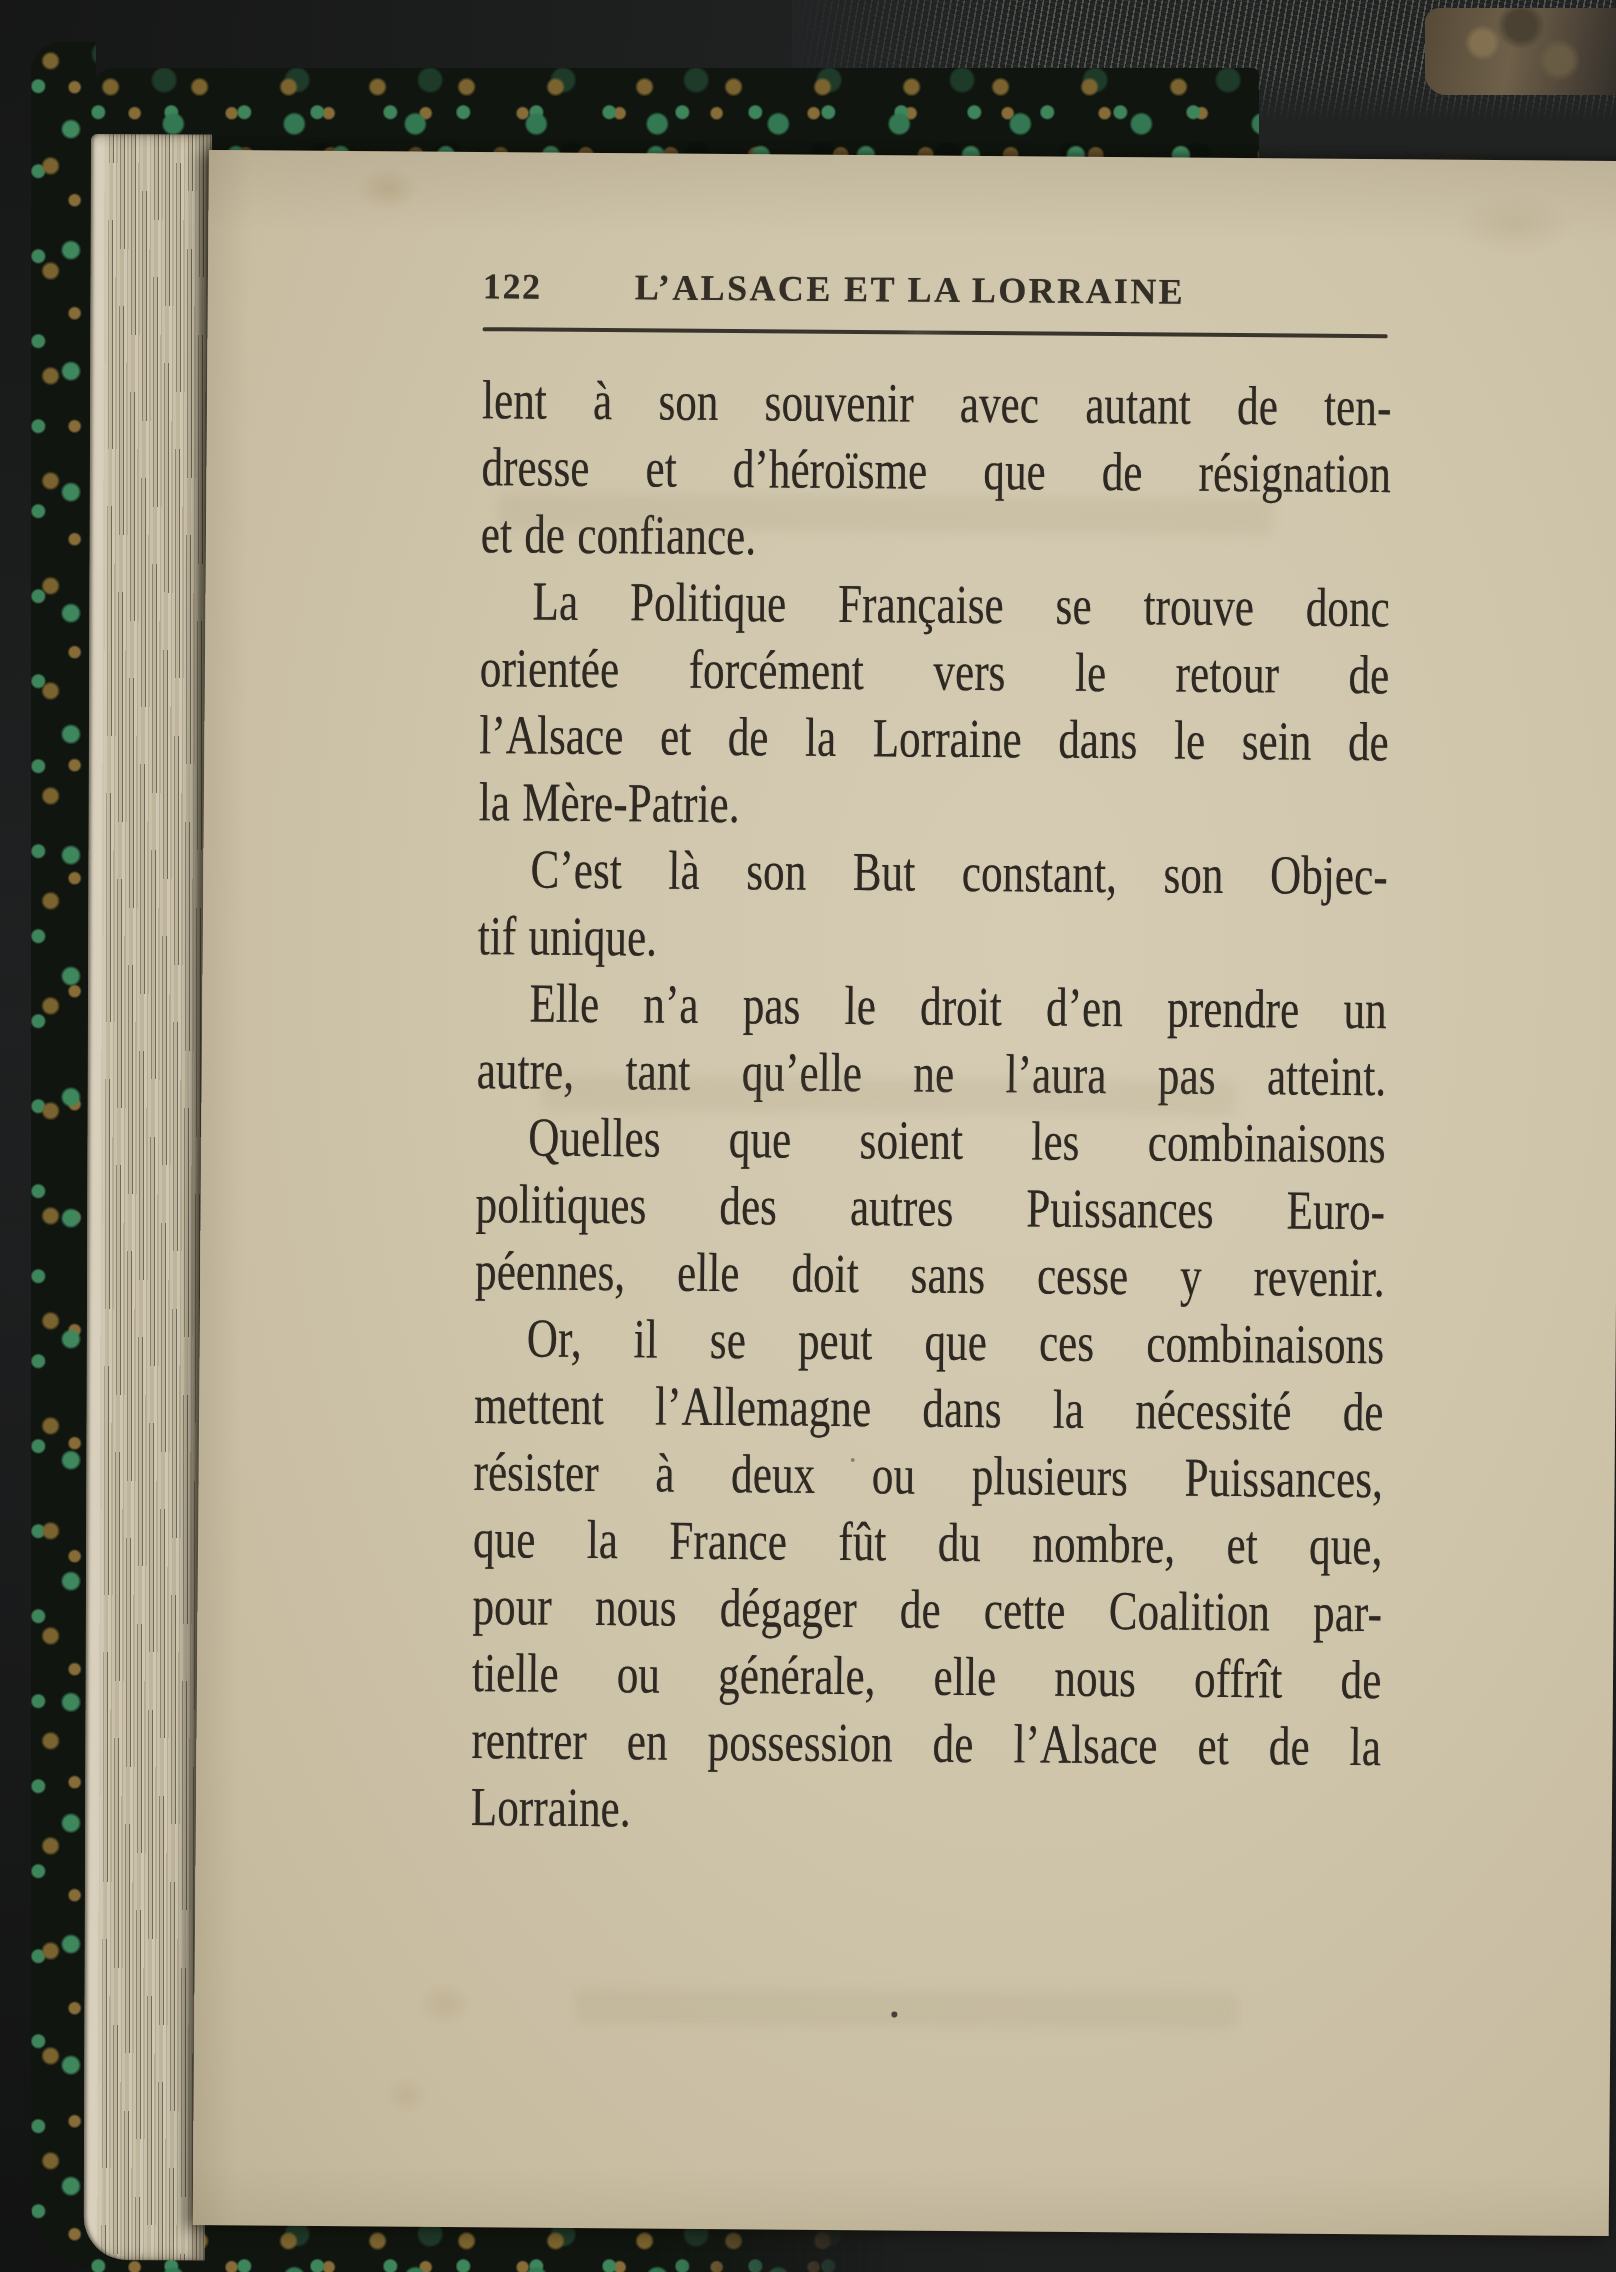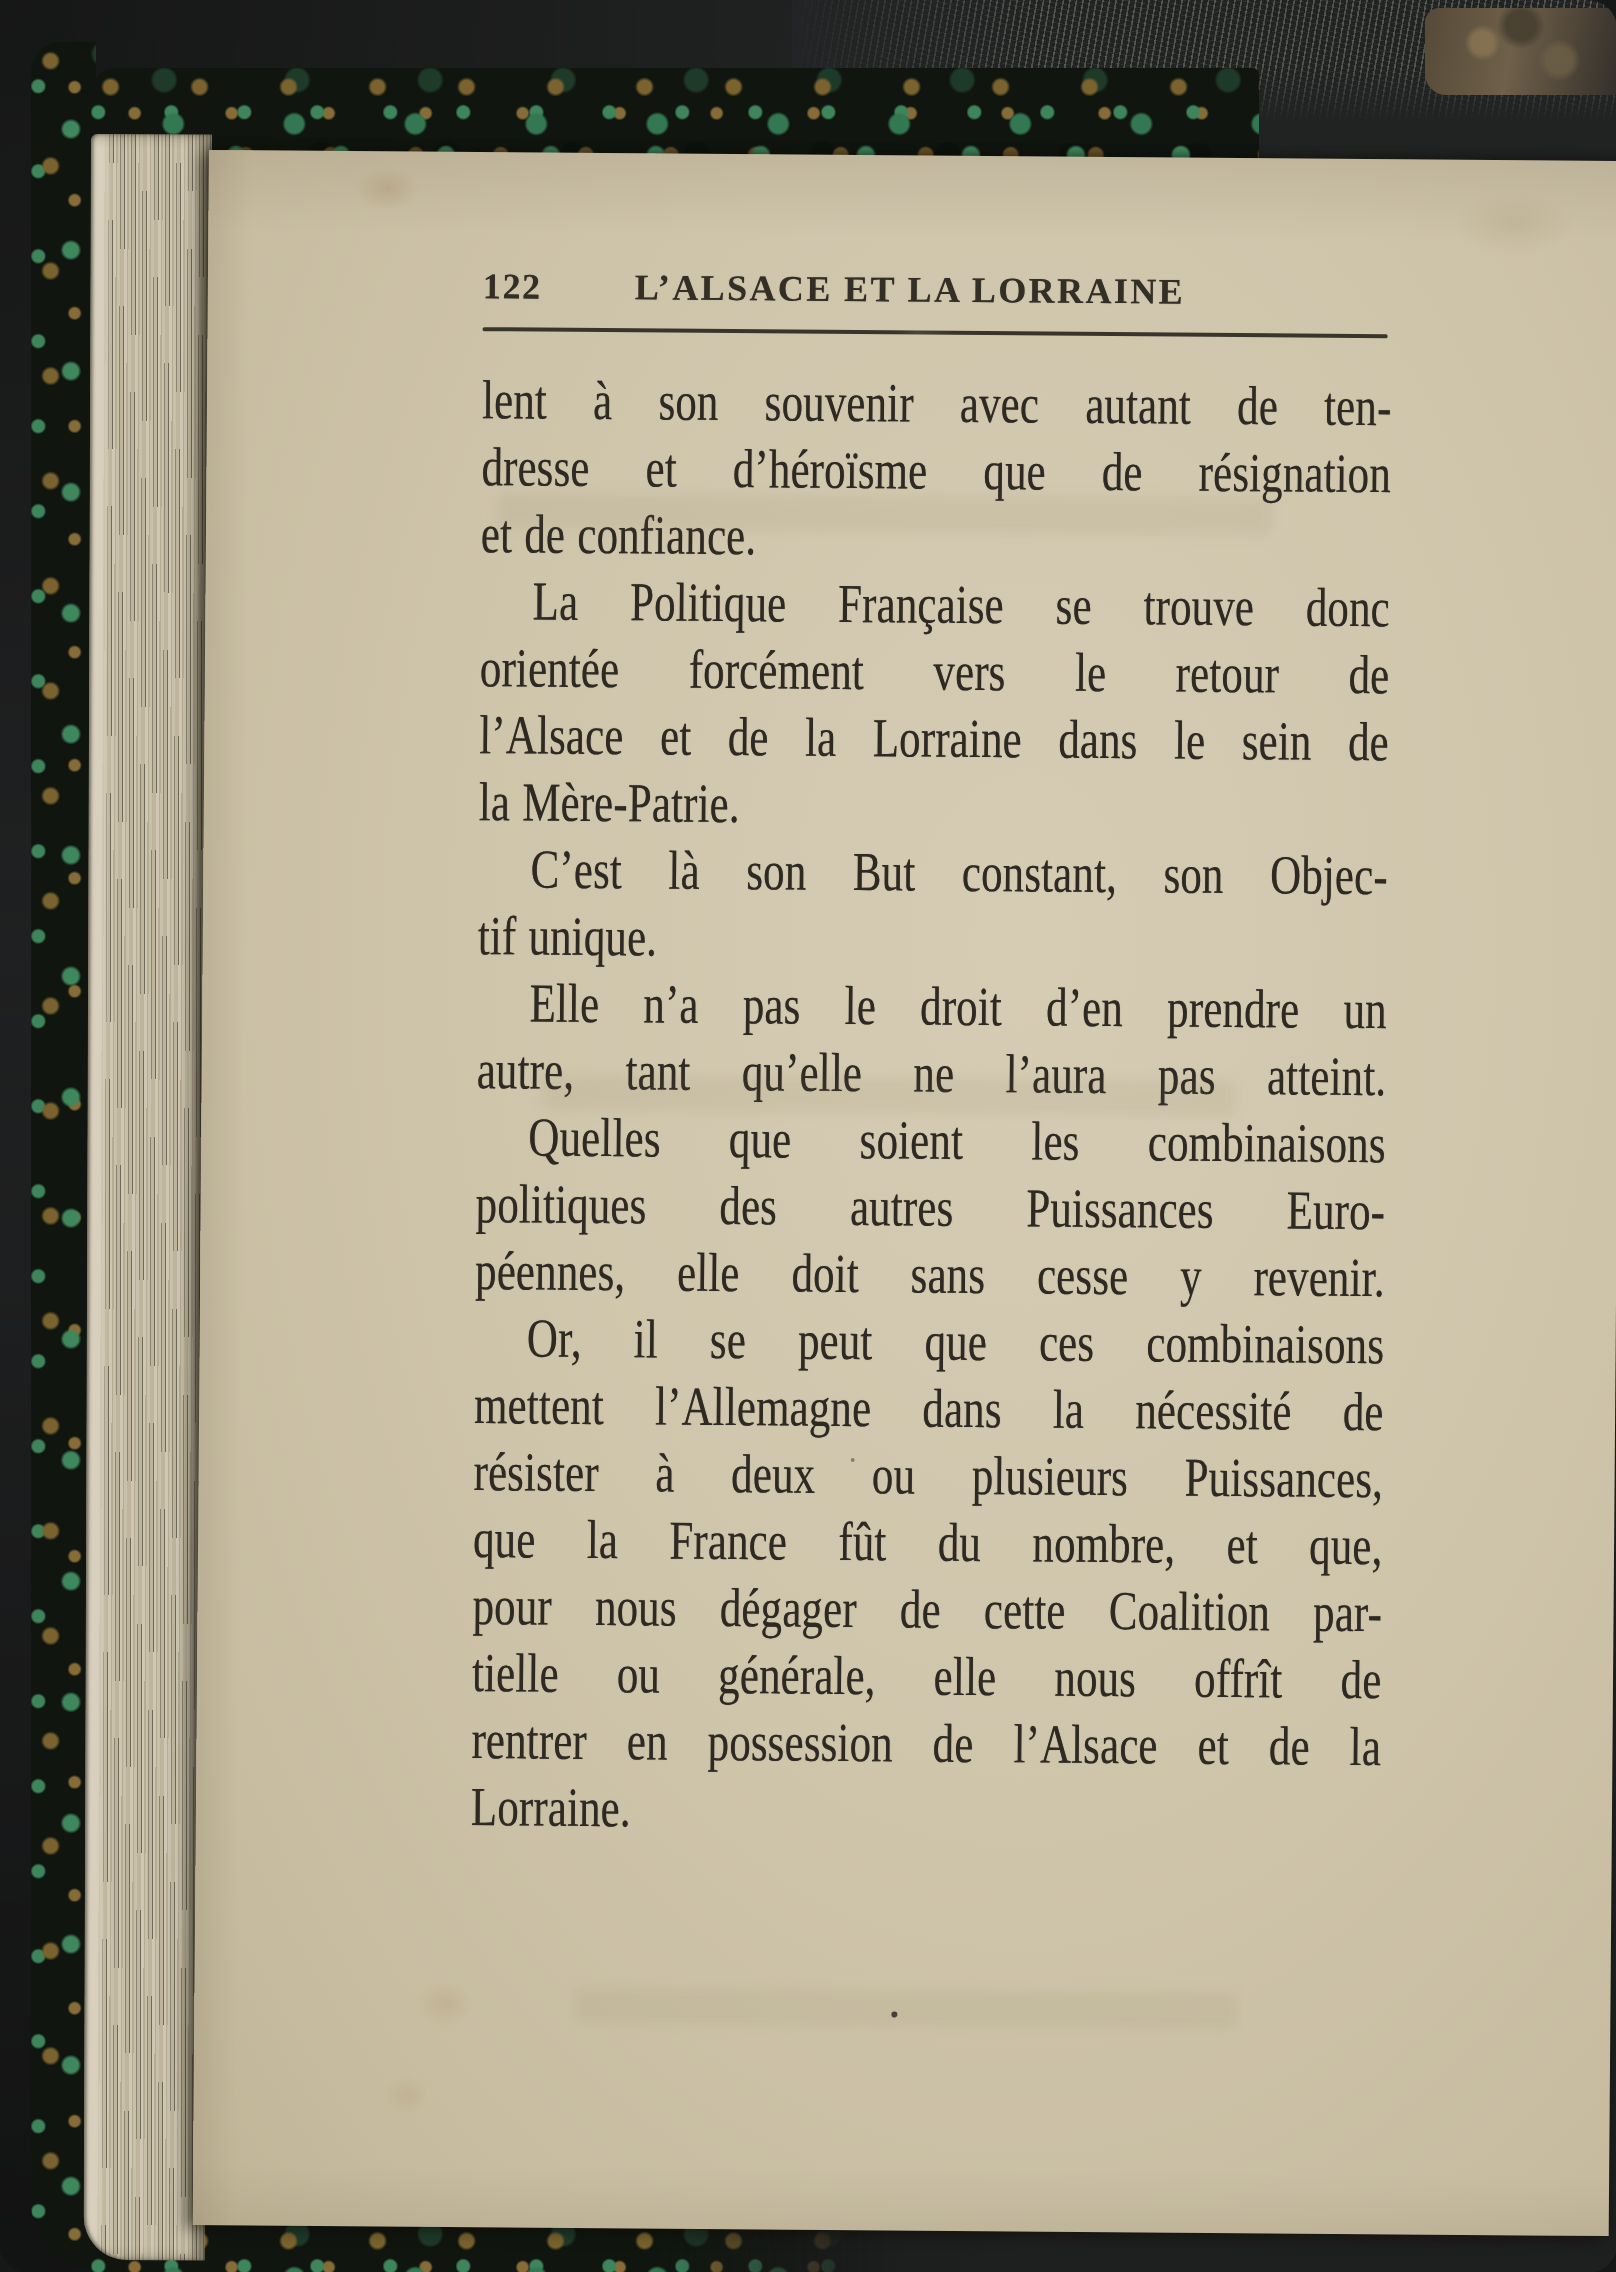--- a/index.html
+++ b/index.html
@@ -3,21 +3,20 @@
 <meta charset="utf-8">
 <style>
   html,body { margin:0; padding:0; background:#161717; }
   .stage {
     position:relative; width:1617px; height:2273px; overflow:hidden;
     background:
       radial-gradient(ellipse at 0% 0%, rgba(0,0,0,0.35), transparent 40%),
       radial-gradient(ellipse at 0% 100%, rgba(0,0,0,0.4), transparent 45%),
       linear-gradient(180deg,#212322 0%, #232425 40%, #1e1f1f 100%);
     font-family:"Liberation Serif","DejaVu Serif",serif;
-    border-radius:29px;
   }
   
   .marble {
     background-color:#10160f;
     background-image:
       radial-gradient(circle at 22% 18%, #7c6329 0 6.5px, rgba(0,0,0,0) 9.7px),
       radial-gradient(circle at 68% 42%, #2f7a50 0 9px, rgba(0,0,0,0) 12px),
       radial-gradient(circle at 38% 72%, #3a8a5c 0 7.3px, rgba(0,0,0,0) 10.5px),
       radial-gradient(circle at 82% 86%, #6d5427 0 6.5px, rgba(0,0,0,0) 9px),
       radial-gradient(circle at 55% 8%,  #1c3b28 0 10.5px, rgba(0,0,0,0) 13.7px),

